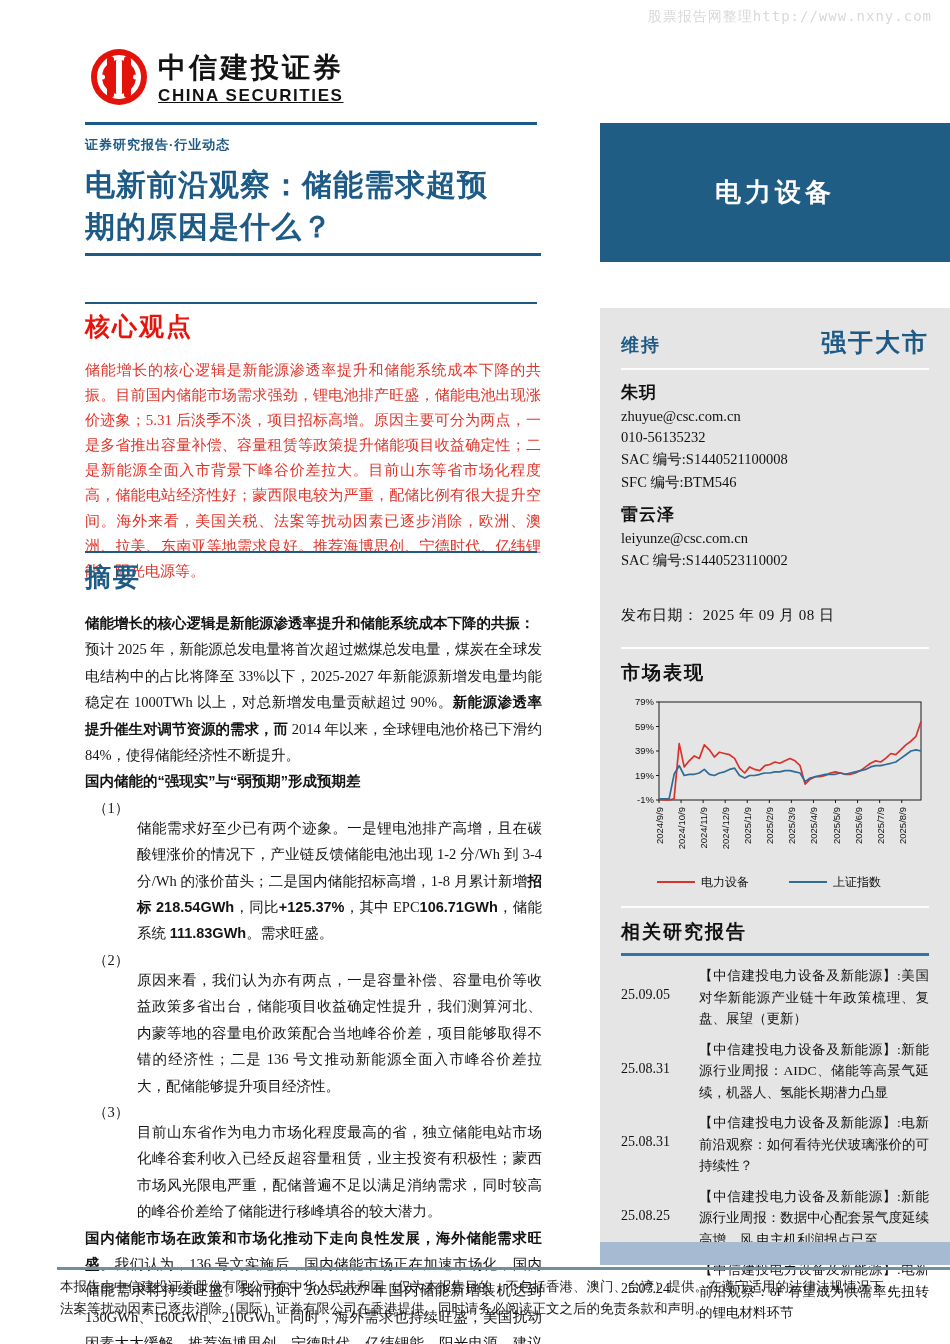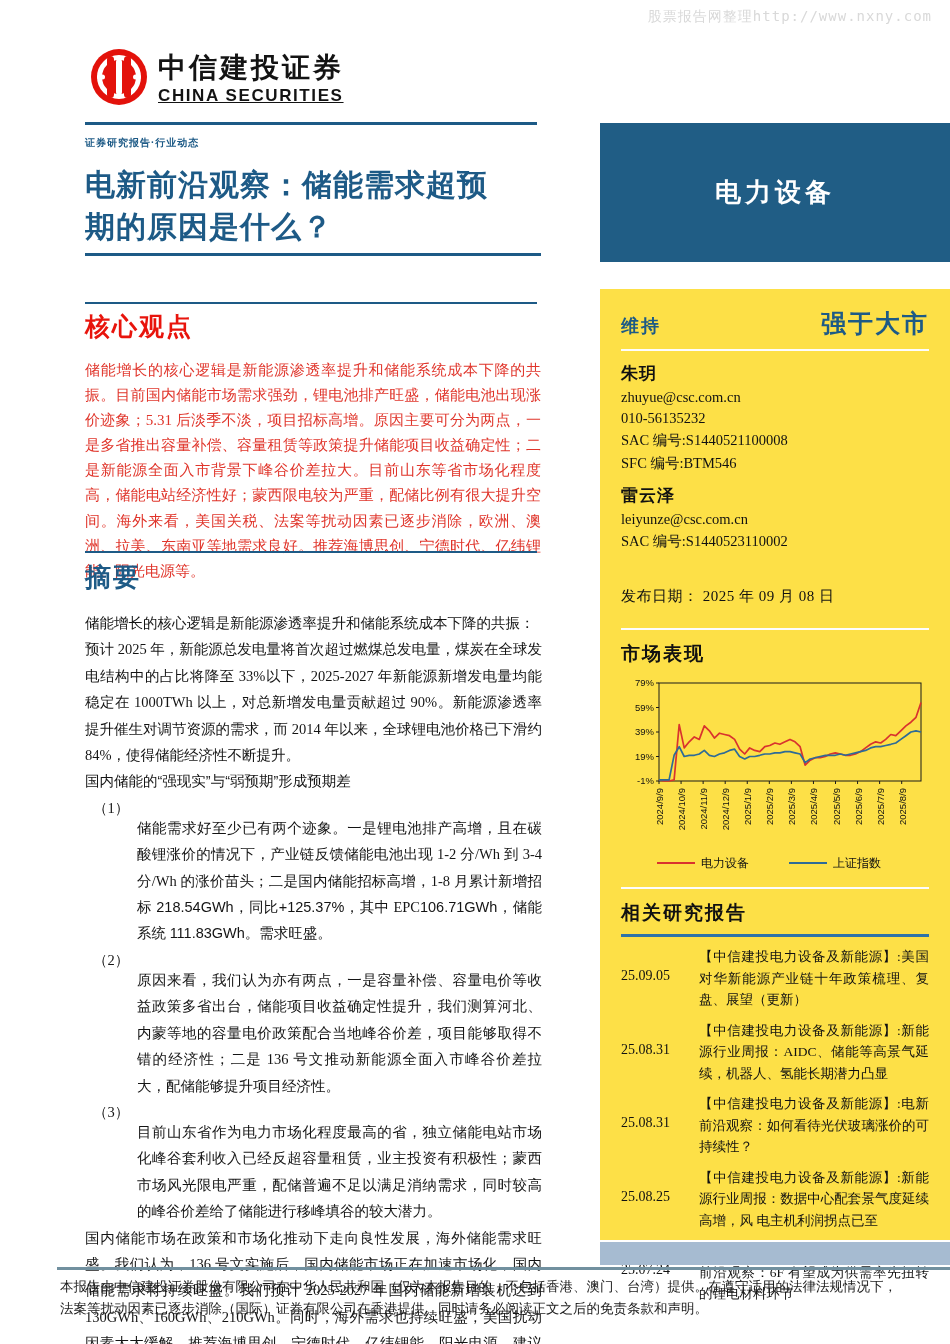--- a/index.html
+++ b/index.html
@@ -9,41 +9,41 @@
 
   
   .watermark { top:8px; right:18px; color:#d9d9d9; font-size:14px; letter-spacing:1px; font-family:"DejaVu Sans Mono", monospace; }
 
   
   .logo-block { left:90px; top:48px; display:flex; align-items:center; }
   .brand-text { margin-left:10px; }
   .brand-cn { font-family:"Liberation Sans", sans-serif; font-weight:bold; font-size:28px; color:#131313; letter-spacing:3px; line-height:34px; }
   .brand-en { font-family:"Liberation Sans", sans-serif; font-weight:bold; font-size:17px; color:#131313; letter-spacing:1.6px; line-height:22px;text-decoration:underline; }
   .header-rule { left:85px; top:122px; width:452px; height:3px; background:#1d5a86; }
-  .kicker { left:85px; top:136px; font-family:"Liberation Sans", sans-serif; font-weight:bold; font-size:10px; color:#1d5a86; letter-spacing:1px; }
+  .kicker { left:85px; top:136px; font-family:"Liberation Sans", sans-serif; font-weight:bold; font-size:13px; color:#1d5a86; letter-spacing:1px; }
   .report-title { left:85px; top:164px; width:456px; font-family:"Liberation Sans", sans-serif; font-weight:bold; font-size:30px; line-height:42px; color:#1d5a86; letter-spacing:1px; border-bottom:3px solid #1d5a86; padding-bottom:5px; }
   .report-title span { display:block; }
 
   
   .rule-blue { left:85px; width:452px; height:2px; background:#1d5a86; }
   .core-heading { left:85px; top:310px; font-family:"Liberation Sans", sans-serif; font-weight:bold; font-size:25px; color:#e8140c; letter-spacing:2px; }
   .core-body { left:85px; top:358px; width:456px; font-size:15px; line-height:25.1px; color:#e0352b; text-align:justify; }
 
   
   .abstract-heading { left:85px; top:560px; font-family:"Liberation Sans", sans-serif; font-weight:bold; font-size:26px; color:#1d5a86; letter-spacing:2px; }
   .abstract-body { left:85px; top:610px; width:457px; font-size:14.5px; line-height:26.4px; color:#141414; text-align:justify; }
   .abstract-body .para { margin:0; }
-  .abstract-body .b { font-weight:normal; font-family:"Liberation Sans", sans-serif; }
+  .abstract-body .b { font-weight:bold; font-family:"Liberation Sans", sans-serif; }
   .list-item { display:flex; }
   .list-item .num { width:52px; flex:0 0 52px; padding-left:8px; }
   .list-item .li-text { flex:1; text-align:justify;margin-top:20px; }
 
   
   .industry-box { left:600px; top:123px; width:350px; height:139px; background:#205d85; color:#fff; display:flex; align-items:center; justify-content:center; font-family:"Liberation Sans", sans-serif; font-weight:bold; font-size:26px; letter-spacing:4px; }
-  .side-panel { left:600px; top:289px; width:350px; height:951px; background:#fde047; padding:18px 21px 0 21px; }
+  .side-panel { left:600px; top:308px; width:350px; height:951px; background:#e5e5e5; padding:18px 21px 0 21px; }
   .side-strip { left:600px; top:1242px; width:350px; height:23px; background:#a6bbd1; }
   .rating-row { display:flex; justify-content:space-between; align-items:baseline; }
   .rating-action { font-family:"Liberation Sans", sans-serif; font-weight:bold; font-size:18px; color:#1d5a86; letter-spacing:2px; }
   .rating-value { font-family:"Liberation Sans", sans-serif; font-weight:bold; font-size:25px; color:#1d5a86; letter-spacing:2px; }
   .divider-white { height:2px; background:#fdfdfd; margin-top:9px; }
   .analyst-name { font-family:"Liberation Sans", sans-serif; font-weight:bold; font-size:17px; color:#111; margin-top:11px; letter-spacing:1px; }
   .analyst-line { font-size:14.5px; color:#111; margin-top:4px; }
   .publish-row { margin-top:36px; font-size:15px; color:#111; letter-spacing:0.5px; }
   .section-head { font-family:"Liberation Sans", sans-serif; font-weight:bold; font-size:19px; color:#111; letter-spacing:2px; margin-top:11px; }
   .chart-wrap { margin-top:10px; }

